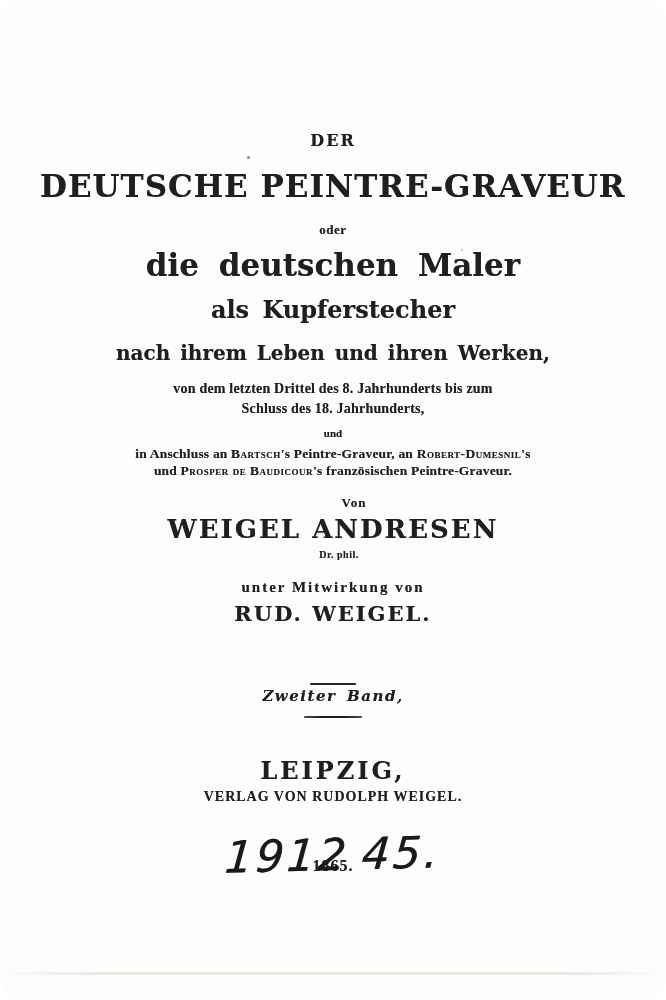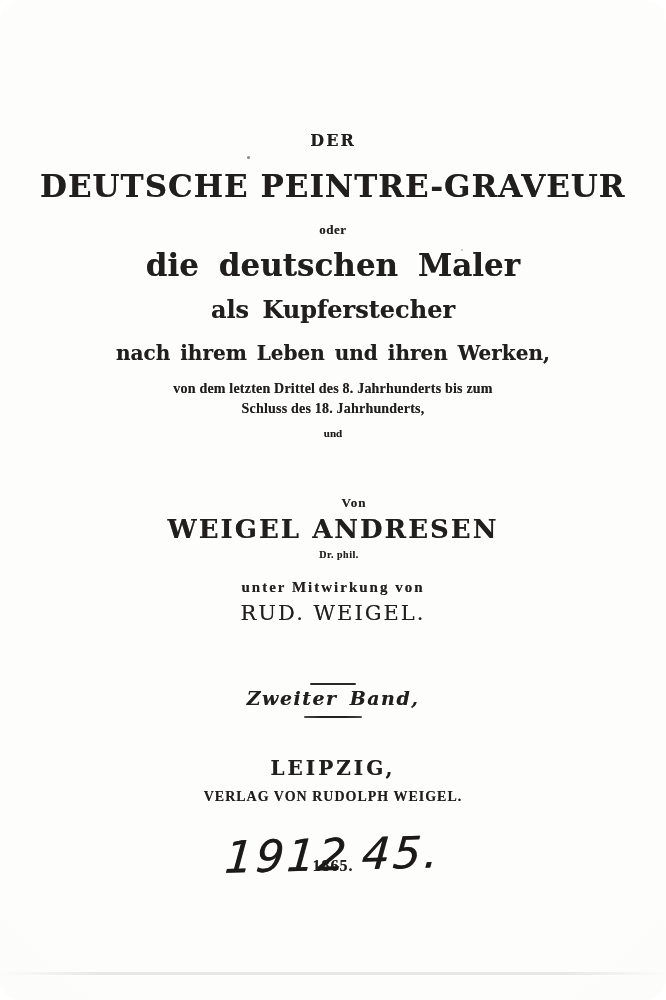--- a/index.html
+++ b/index.html
@@ -28,27 +28,27 @@
   .subtitle2{top:295px;font-size:24px;font-weight:bold;word-spacing:5px;font-family:"DejaVu Serif",serif;}
   .tagline{top:341px;font-size:20px;font-weight:bold;word-spacing:3px;font-family:"DejaVu Serif",serif;}
   .scope{top:379px;font-size:14px;font-weight:bold;line-height:20px;letter-spacing:0.2px;}
   .connector-und{top:427px;font-size:11px;font-weight:bold;}
   .reference{top:445px;font-size:13.5px;font-weight:bold;line-height:17px;letter-spacing:0.2px;}
   .sc{font-variant:small-caps;letter-spacing:0.5px;}
   .von-label{top:495px;font-size:13px;font-weight:bold;letter-spacing:1px;margin-left:42px;}
   .author-name{top:514px;font-size:26px;font-weight:bold;letter-spacing:2px;font-family:"DejaVu Serif",serif;}
   .author-degree{top:549px;font-size:10px;font-weight:bold;letter-spacing:0.5px;padding-left:12px;}
   .collab-label{top:579px;font-size:15px;font-weight:bold;letter-spacing:2px;}
-  .collab-name{top:601px;font-size:21px;font-weight:normal;letter-spacing:2px;font-family:"DejaVu Serif",serif;}
+  .collab-name{top:601px;font-size:21px;font-weight:bold;letter-spacing:2px;font-family:"DejaVu Serif",serif;}
   .rule{position:absolute;left:50%;background:#2a2826;}
   .rule-top{top:683px;width:46px;height:2px;margin-left:-23px;border-radius:1px;}
   .rule-bottom{top:716px;width:58px;height:2px;margin-left:-29px;border-radius:1px;
     background:linear-gradient(90deg,#4a4845,#232120 30%,#232120 70%,#4a4845);}
-  .volume-label{top:687px;font-size:19px;font-weight:bold;font-style:italic;letter-spacing:1.5px;word-spacing:4px;font-family:"DejaVu Serif",serif;}
-  .imprint-city{top:756px;font-size:20px;font-weight:bold;letter-spacing:3px;font-family:"DejaVu Serif",serif;}
+  .volume-label{top:687px;font-size:15px;font-weight:bold;font-style:italic;letter-spacing:1.5px;word-spacing:4px;font-family:"DejaVu Serif",serif;}
+  .imprint-city{top:756px;font-size:24px;font-weight:bold;letter-spacing:3px;font-family:"DejaVu Serif",serif;}
   .imprint-publisher{top:789px;font-size:14px;font-weight:bold;letter-spacing:1px;}
   .imprint-year{top:811px;font-size:16px;font-weight:bold;letter-spacing:1px;margin-top:46px;}
   .handwritten{
     top:829px;font-size:44px;color:#1c1a18;
     font-family:"DejaVu Sans",sans-serif;font-style:italic;font-weight:400;
     letter-spacing:3px;word-spacing:-4px;
     transform:rotate(-1.5deg) skewX(-6deg);
     text-shadow:0.5px 0 0 rgba(28,26,24,.85);
   }
   .speck{position:absolute;background:#8b8884;border-radius:50%;}
@@ -76,20 +76,24 @@
 
   <div class="center tagline">nach ihrem Leben und ihren Werken,</div>
 
   <div class="center scope">
     <div>von dem letzten Drittel des 8. Jahrhunderts bis zum</div>
     <div>Schluss des 18. Jahrhunderts,</div>
   </div>
 
   <div class="center connector-und">und</div>
 
+  <div class="center reference">
+    <div><span>in Anschluss an </span><span class="sc">Bartsch</span><span>'s Peintre-Graveur, an </span><span class="sc">Robert-Dumesnil</span><span>'s</span></div>
+    <div><span>und </span><span class="sc">Prosper de Baudicour</span><span>'s französischen Peintre-Graveur.</span></div>
+  </div>
 
   <div class="center von-label">Von</div>
 
   <div class="center author-name">WEIGEL ANDRESEN</div>
 
   <div class="center author-degree">Dr. phil.</div>
 
   <div class="center collab-label">unter Mitwirkung von</div>
 
   <div class="center collab-name">RUD. WEIGEL.</div>

